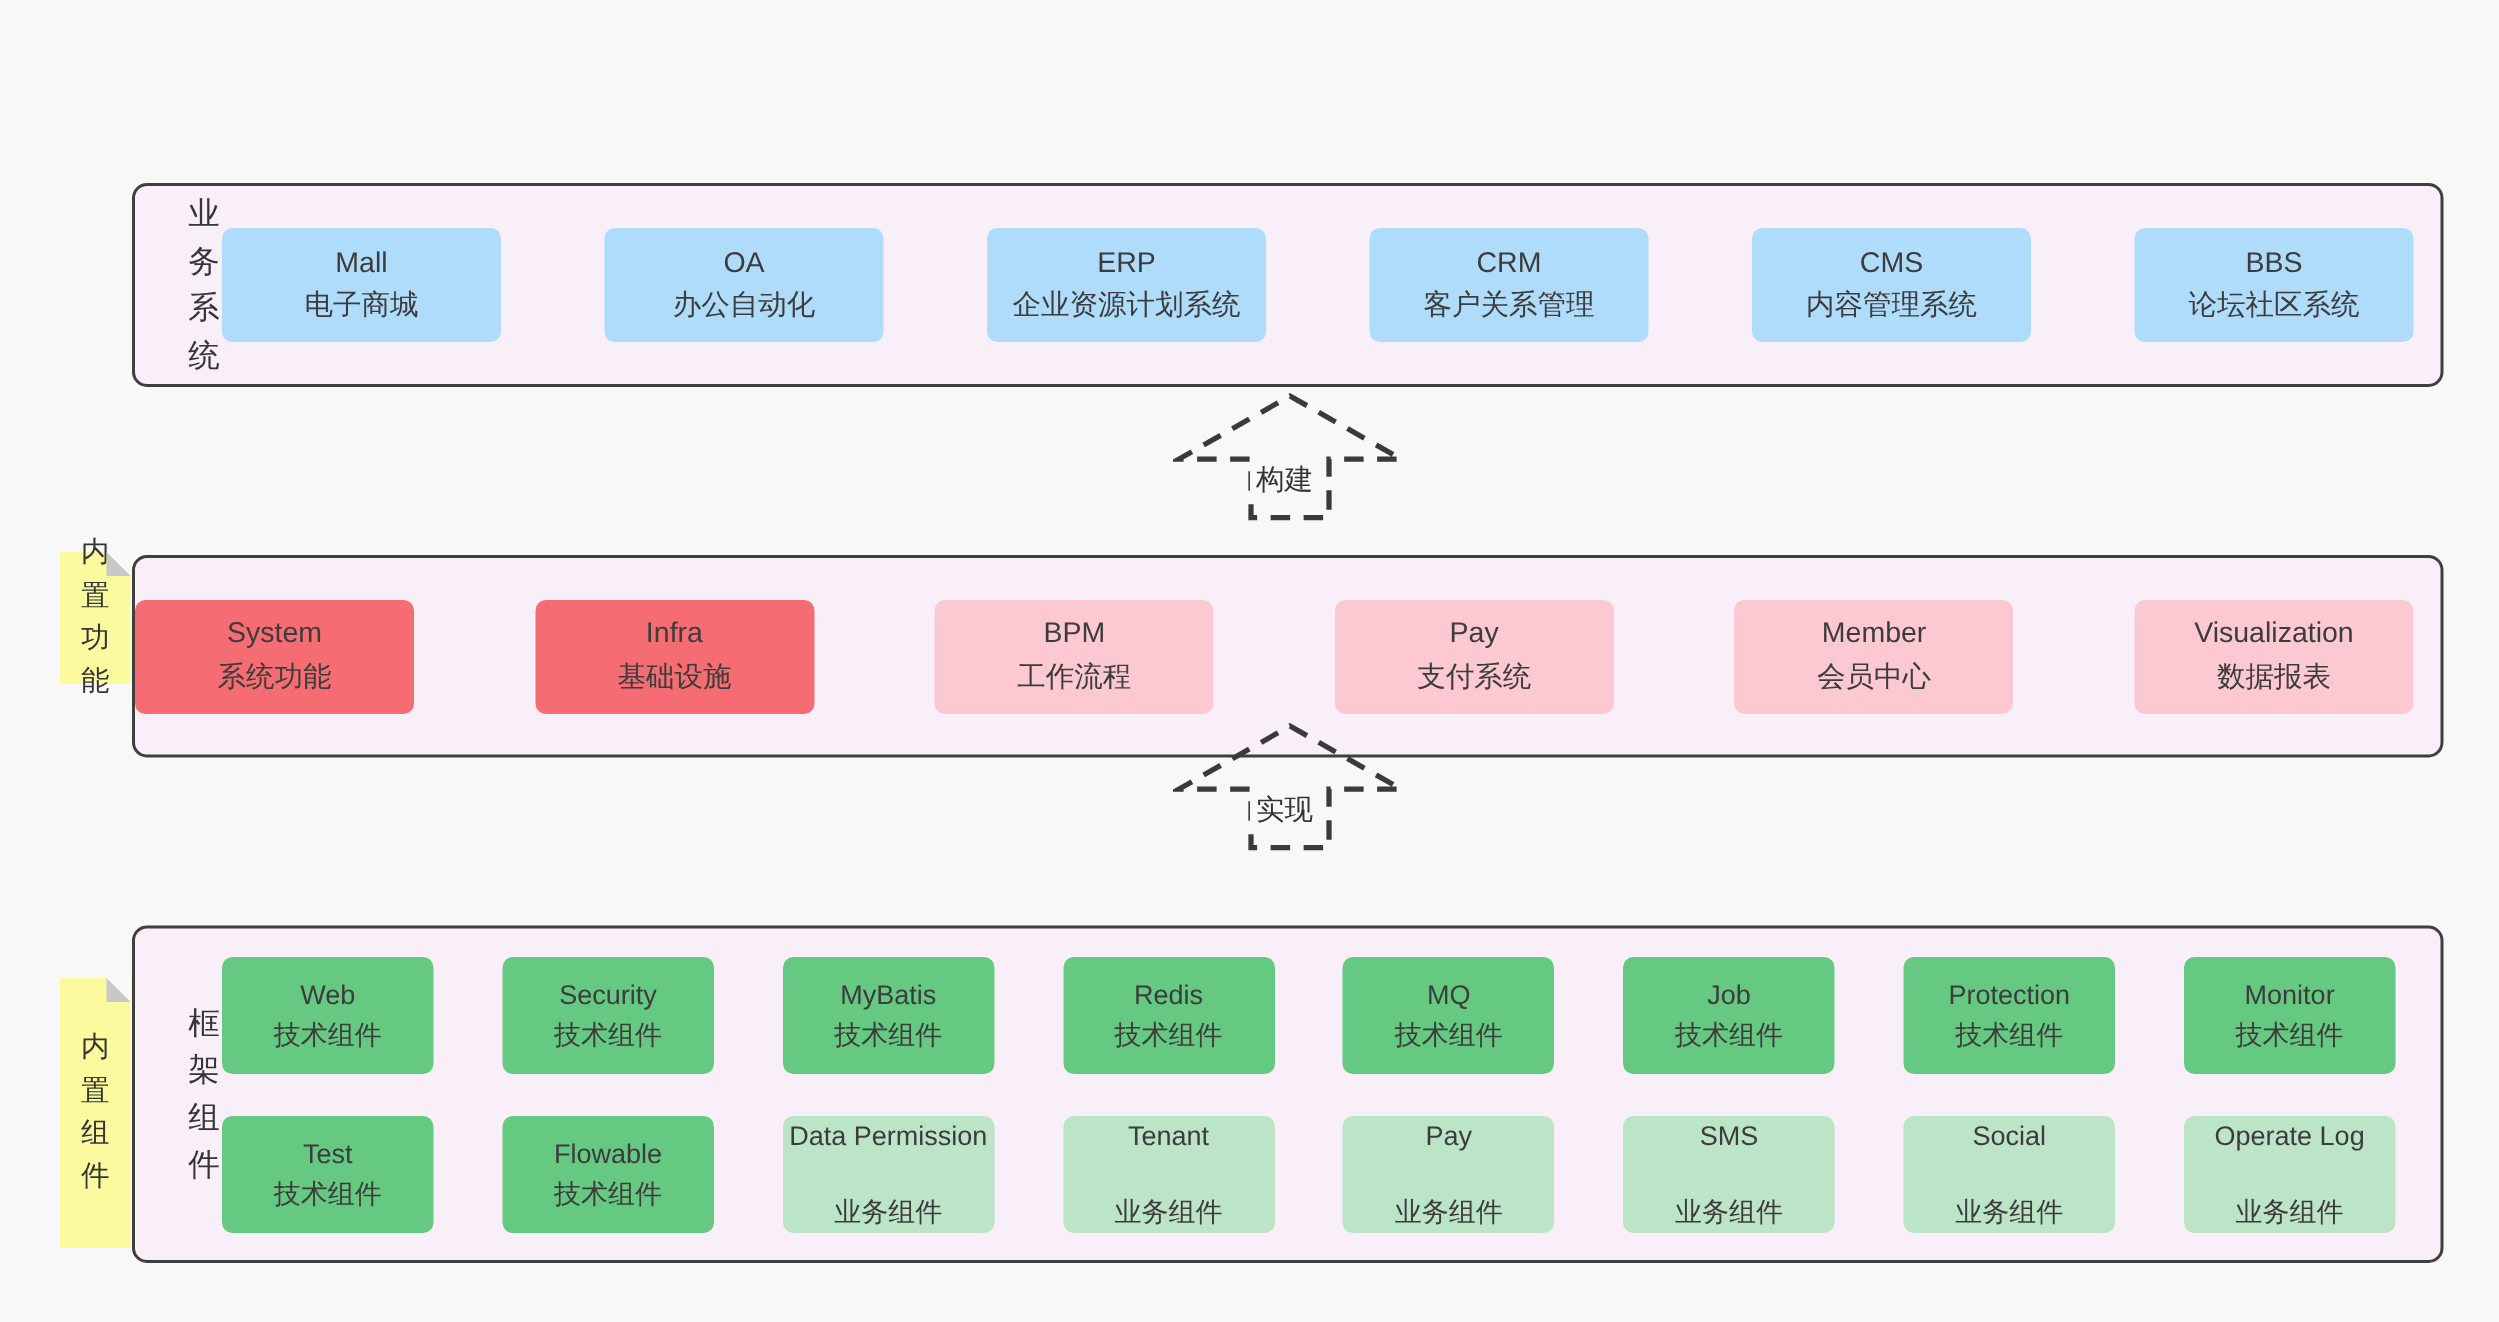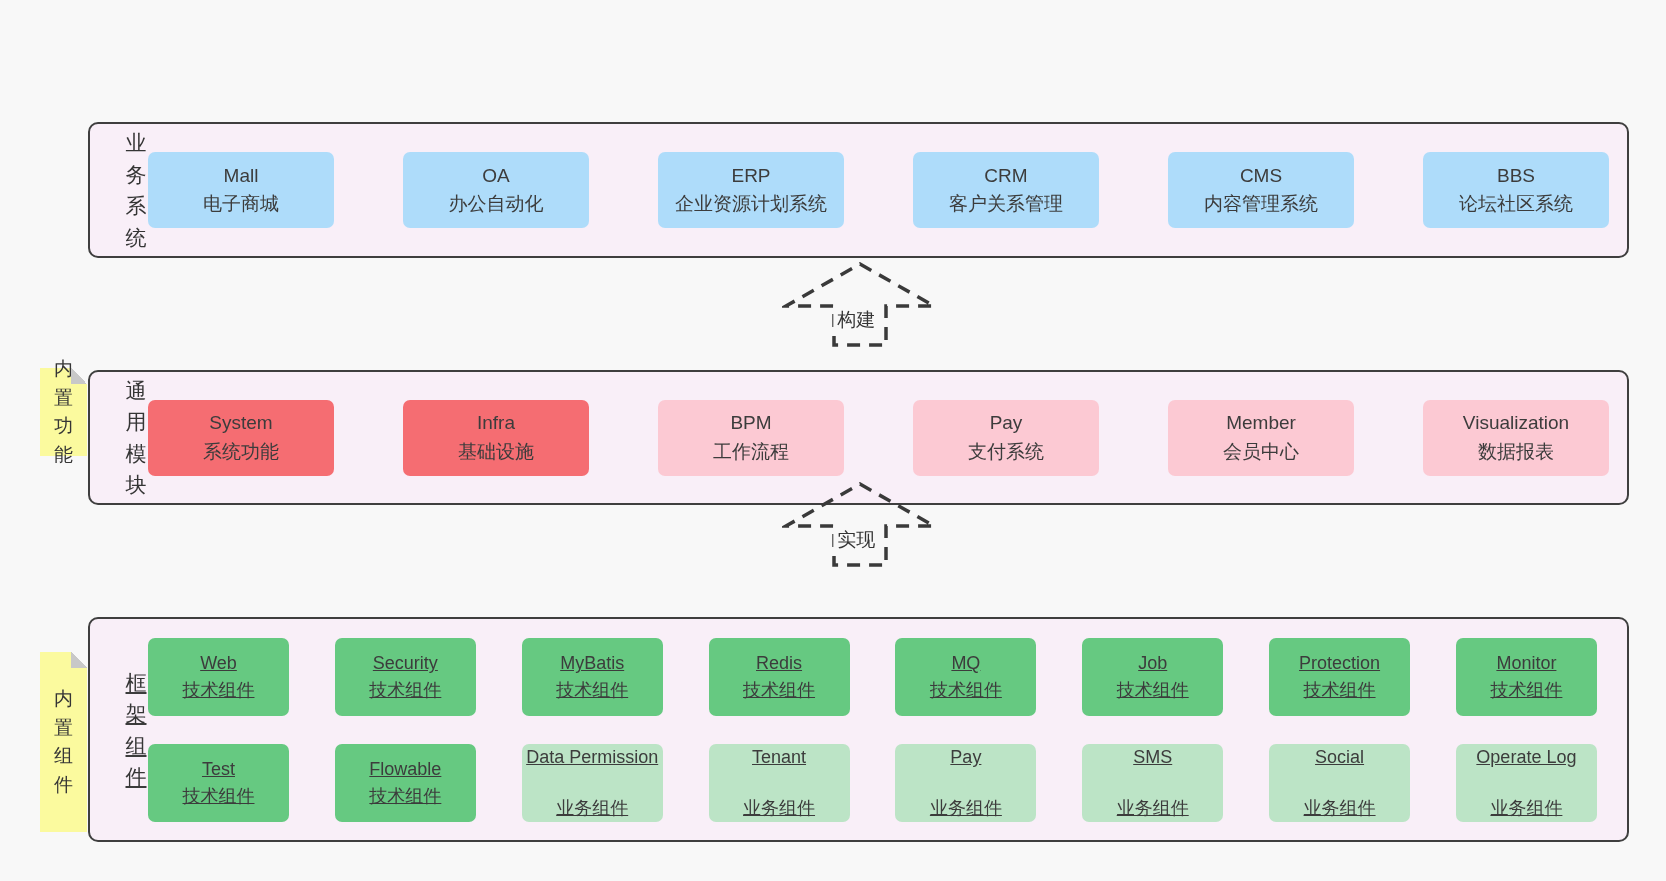--- a/index.html
+++ b/index.html
@@ -18,21 +18,21 @@
   }
   .band{
     position:absolute;left:88px;width:1541px;
     background:var(--band_bg);
     border:2px solid var(--band_border);
     border-radius:10px;
     display:flex;
   }
   #band-business{top:122px;height:136px;}
   #band-modules{top:370px;height:135px;}
-  #band-framework{top:617px;height:225px;text-decoration:underline;}
+  #band-framework{top:617px;height:225px;}
 
   .band-label{
     width:58px;flex:0 0 58px;display:flex;align-items:center;justify-content:flex-end;
     font-size:21px;color:#353535;
   }
   .vtext{
     width:24px;word-break:break-all;text-align:center;line-height:1.5;
   }
   .band-content{
     flex:1;display:flex;align-items:center;justify-content:space-between;
@@ -116,23 +116,20 @@
 </div>
 
 <div class="arrow" id="arrow-build">
   <svg width="156" height="90" viewBox="0 0 156 90">
     <polygon points="78,4 152,46 104,46 104,85 52,85 52,46 4,46" fill="none" stroke="#3a3a3a" stroke-width="3.5" stroke-dasharray="13 9"></polygon>
   </svg>
   <span class="arrow-label">构建</span>
 </div>
 
 <div class="band" id="band-modules">
-  <div class="band-label">
-    <div class="vtext">通用模块</div>
-  </div>
   <div class="band-content">
     <div class="box red w6">
       <span>System</span>
       <span>系统功能</span>
     </div>
     <div class="box red w6">
       <span>Infra</span>
       <span>基础设施</span>
     </div>
     <div class="box pink w6">

